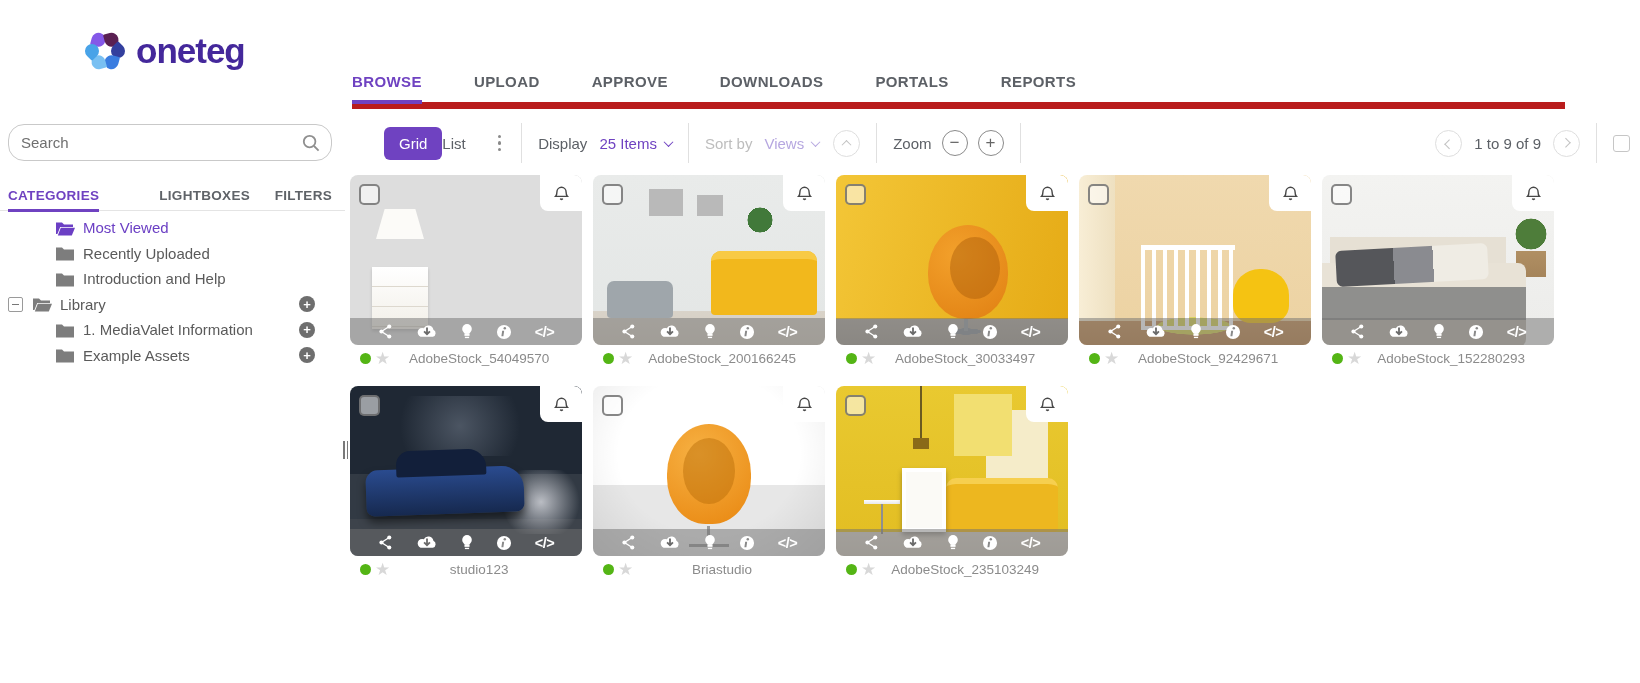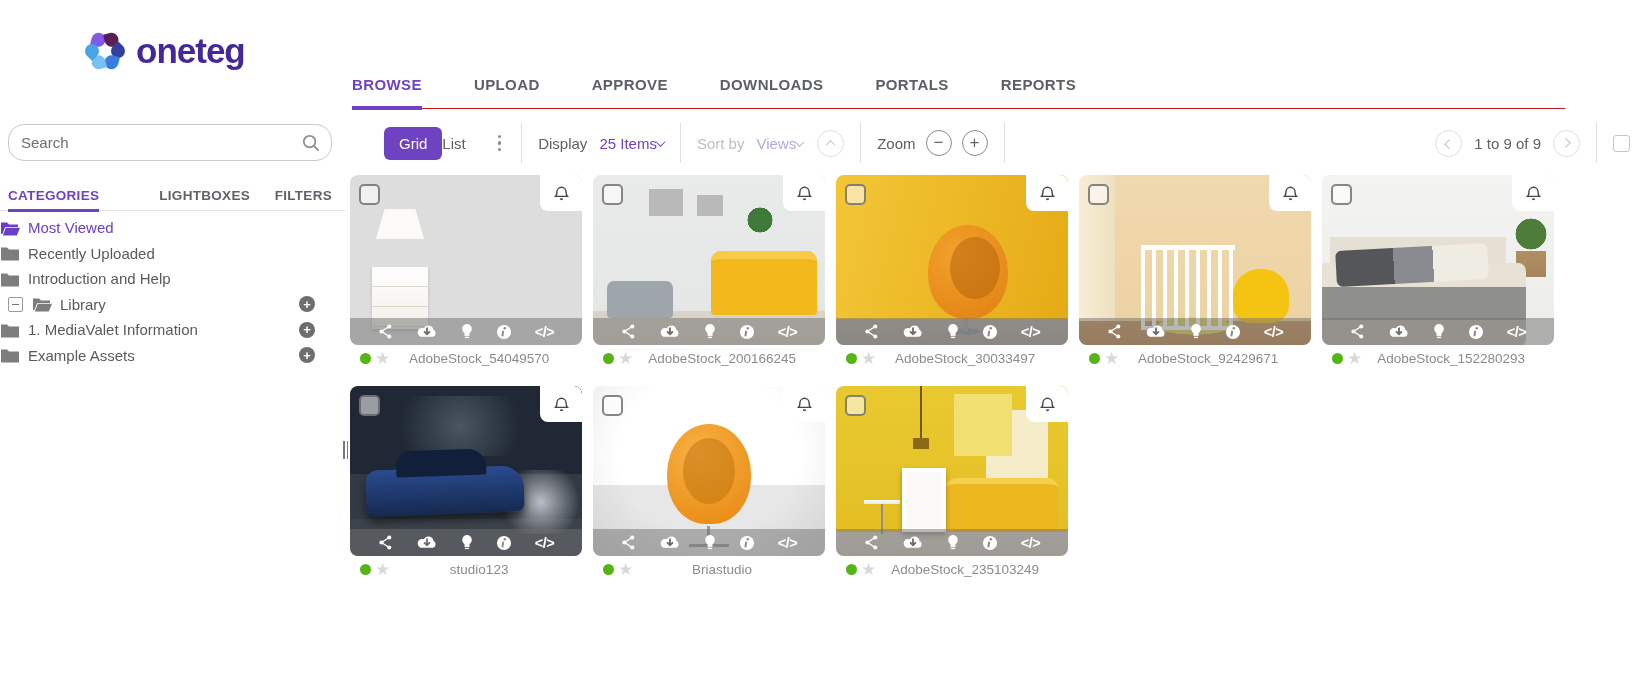--- a/index.html
+++ b/index.html
@@ -7,21 +7,21 @@
   body { position:relative; }
   button { font-family:inherit; border:none; background:none; cursor:pointer; }
 
   
   .logo { position:absolute; left:83px; top:28px; display:flex; align-items:center; gap:9px; }
   .logo-mark { position:relative; width:44px; height:46px; }
   .petal { position:absolute; left:15px; top:16px; width:14px; height:14px; border-radius:55% 55% 55% 10%; }
   .logo-text { font-size:35px; font-weight:bold; color:#44289b; letter-spacing:-1px; }
 
   
-  .nav { position:absolute; left:352px; top:60px; width:1213px; height:49px; display:flex; gap:52px; align-items:center; border-bottom:1px solid #b91c1c; }
+  .nav { position:absolute; left:352px; top:60px; width:1213px; height:49px; display:flex; gap:52px; align-items:center; border-bottom:7px solid #b91c1c; }
   .nav-tab { font-size:15px; font-weight:bold; letter-spacing:.4px; color:#5c6066; position:relative; height:100%; display:flex; align-items:center; }
   .nav-tab.active { color:#6f42c1; }
   .nav-tab.active::after { content:""; position:absolute; left:0; right:0; bottom:-2px; height:4px; background:#6f42c1; }
 
   
   .search-wrap { position:absolute; left:8px; top:124px; width:324px; height:37px; border:1px solid #c9c9c9; border-radius:16px; display:flex; align-items:center; background:#fff; }
   .search-input { flex:1; border:none; outline:none; font-size:15px; color:#444; padding:0 8px 0 12px; background:transparent; }
   .search-input::placeholder { color:#6f6f6f; }
   .search-icon { margin-right:10px; display:flex; }
 
@@ -29,40 +29,40 @@
   .side-tab { font-size:13.5px; font-weight:bold; letter-spacing:.3px; color:#5f6368; position:relative; height:100%; display:flex; align-items:center; }
   .side-tab:nth-child(1){ margin-left:8px; }
   .side-tab:nth-child(2){ margin-left:60px; }
   .side-tab:nth-child(3){ margin-left:auto; margin-right:13px; }
   .side-tab.active { color:#6f42c1; }
   .side-tab.active::after { content:""; position:absolute; left:0; right:0; bottom:-2px; height:3px; background:#6f42c1; }
 
   .tree { position:absolute; left:0; top:215px; width:345px; }
   .tree-row { position:relative; height:25.5px; display:flex; align-items:center; font-size:15px; color:#5a5a5a; cursor:pointer; }
   .tree-row.lvl0 { padding-left:8px; }
-  .tree-row.lvl1 { }
+  .tree-row.lvl1 { padding-left:55px; }
   .tree-row.selected .tree-label { color:#6b3fc4; }
   .expander { width:15px; height:15px; border:1px solid #9a9a9a; border-radius:2px; margin-right:9px; position:relative; flex:none; }
   .expander::after { content:""; position:absolute; left:3px; right:3px; top:6px; height:1.6px; background:#777; }
   .folder { width:20px; height:16px; margin-right:8px; flex:none; display:flex; color:#7d7d7d; }
   .tree-row.selected .folder { color:#6b3fc4; }
   .add-btn { position:absolute; right:30px; width:16px; height:16px; border-radius:50%; background:#6e6e6e; color:#fff; font-size:13px; line-height:15px; text-align:center; font-weight:bold; }
   .resize-handle { position:absolute; left:343px; top:441px; width:7px; height:18px; display:flex; gap:2px; cursor:col-resize; }
   .resize-handle i { width:1.5px; height:100%; background:#7a7a7a; }
 
   
   .toolbar { position:absolute; left:352px; top:122px; width:1278px; height:42px; display:flex; align-items:center;padding-left:32px; }
   .btn-grid { background:#6f42c1; color:#fff; font-size:15px; padding:8px 15px; border-radius:6px; }
   .list-label { color:#5c6066; font-size:15px; }
   .vdots { margin-left:28px; display:flex; flex-direction:column; gap:3px; padding:4px; }
   .vdots i { width:3.5px; height:3.5px; border-radius:50%; background:#8a8a8a; }
   .sep { width:1px; height:40px; background:#e0e0e0; margin:0 16px; flex:none; }
   .tb-label { color:#5c6066; font-size:15px; }
   .tb-label.dim { color:#bdbdbd; }
-  .dd { display:flex; align-items:center; gap:0; margin-left:12px; color:#6f42c1; font-size:15px; }
+  .dd { display:flex; align-items:center; gap:8px; margin-left:12px; color:#6f42c1; font-size:15px; }
   .dd.dim { color:#b6a7e0; }
   .chev { width:7px; height:7px; border-right:1.8px solid currentColor; border-bottom:1.8px solid currentColor; transform:rotate(45deg) translate(-1px,-1px); }
   .circle-btn { width:27px; height:27px; border-radius:50%; border:1px solid #dedede; display:flex; align-items:center; justify-content:center; color:#c2c2c2; flex:none; }
   .circle-btn .chev-up { width:7px; height:7px; border-left:1.8px solid currentColor; border-top:1.8px solid currentColor; transform:rotate(45deg) translate(1px,1px); }
   .circle-btn .chev-left { width:7px; height:7px; border-left:1.8px solid currentColor; border-bottom:1.8px solid currentColor; transform:rotate(45deg) translateX(1px); }
   .circle-btn .chev-right { width:7px; height:7px; border-right:1.8px solid currentColor; border-top:1.8px solid currentColor; transform:rotate(45deg) translateX(-1px); }
   .zoom-btn { width:26px; height:26px; border-radius:50%; border:1.4px solid #8a8a8a; color:#666; font-size:17px; line-height:22px; text-align:center; margin-left:10px; flex:none; }
   .sort-dir { margin-left:14px; }
   .pager { margin-left:auto; display:flex; align-items:center; }
   .pager-text { color:#5c6066; font-size:15px; margin:0 12px; }

